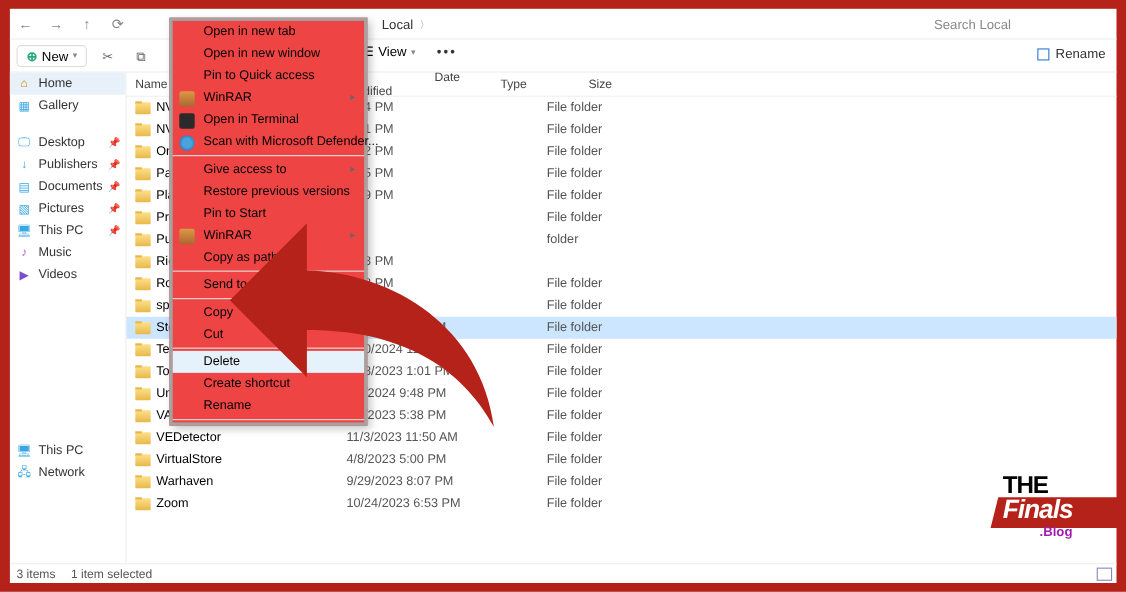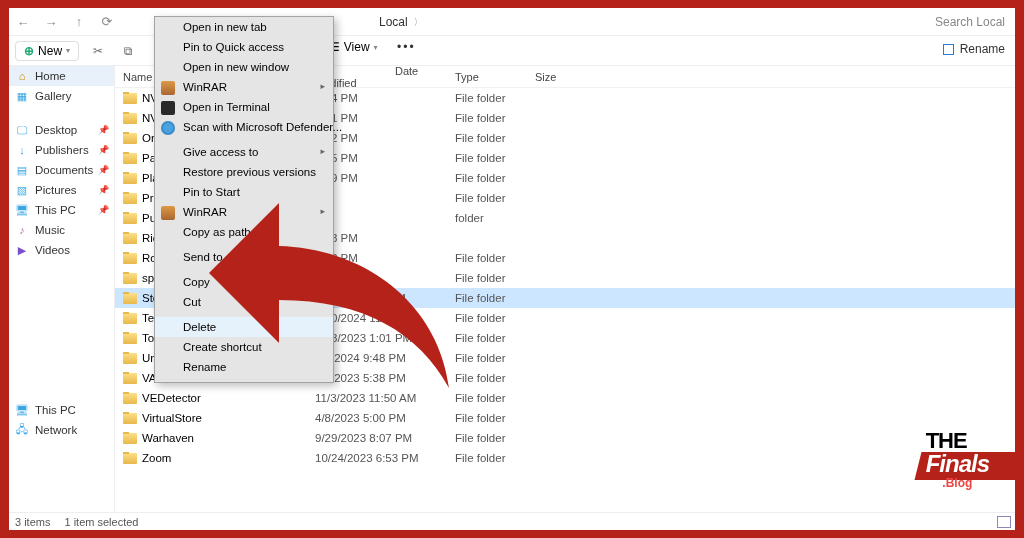--- a/index.html
+++ b/index.html
@@ -4,23 +4,23 @@
 <style>
 * { box-sizing: border-box; margin: 0; padding: 0; font-family: "Segoe UI", sans-serif; }
 html, body { width: 1024px; height: 538px; overflow: hidden; }
 body { background: #b52219; position: relative; }
 
 .frame { position: absolute; left: 9px; top: 8px; width: 1006px; height: 522px; background: #fff; }
 
 
 .nav { height: 28px; border-bottom: 1px solid #eee; display: flex; align-items: center; position: relative; }
 .nav .arrow { width: 28px; height: 28px; display: flex; align-items: center; justify-content: center; color: #888; font-size: 13px; }
-.breadcrumb { position: absolute; left: 338px; top: 0; height: 28px; display: flex; align-items: center; font-size: 12px; color: #333; margin-left: 32px; }
+.breadcrumb { position: absolute; left: 338px; top: 0; height: 28px; display: flex; align-items: center; font-size: 12px; color: #333; }
 .breadcrumb .chev { color: #888; margin: 0 6px; font-size: 9px; }
-.searchbox { position: absolute; right: 10px; top: 3px; height: 22px; width: 160px; font-size: 12px; color: #888; display: flex; align-items: center; padding-left: 4px; justify-content: flex-end; }
+.searchbox { position: absolute; right: 10px; top: 3px; height: 22px; width: 160px; font-size: 12px; color: #888; display: flex; align-items: center; padding-left: 4px; }
 
 
 .toolbar { height: 30px; border-bottom: 1px solid #eee; display: flex; align-items: center; font-size: 12px; position: relative; }
 .newbtn { margin-left: 6px; padding: 2px 8px; border: 1px solid #ddd; border-radius: 4px; display: flex; align-items: center; gap: 4px; }
 .newbtn .plus { color: #2a7; font-weight: bold; }
 .tbicon { width: 22px; height: 22px; margin-left: 8px; display: flex; align-items: center; justify-content: center; color: #666; }
 .viewbtn { position: absolute; left: 320px; top: 4px; display: flex; align-items: center; gap: 4px; font-size: 12px; }
 .dots { position: absolute; left: 388px; top: 4px; font-size: 12px; color: #333; letter-spacing: 2px; }
 .details { position: absolute; right: 10px; top: 6px; font-size: 12px; color: #333; display: flex; align-items: center; gap: 6px; }
 .details .sq { width: 11px; height: 11px; border: 1px solid #2a7ad1; }
@@ -50,49 +50,49 @@
 .col-name { width: 200px; padding-left: 8px; }
 .col-date { width: 140px; }
 .col-type { width: 80px; }
 .col-size { width: 60px; }
 
 .rows { font-size: 11.5px; }
 .row { display: flex; align-items: center; height: 20px; }
 .row.sel { background: #cde6ff; }
 .row .c1 { width: 200px; padding-left: 8px; display: flex; align-items: center; gap: 5px; white-space: nowrap; overflow: hidden; }
 .row .c2 { width: 140px; color: #555; }
-.row .c3 { width: 80px; color: #555; }
+.row .c3 { width: 80px; color: #555; margin-left: 42px; }
 .row .c4 { width: 60px; color: #555; }
 .folder { width: 14px; height: 11px; background: linear-gradient(#fde08a,#e7b84a); border-radius: 1px; position: relative; flex-shrink: 0; }
 .folder::before { content:""; position:absolute; top:-2px; left:0; width:6px; height:3px; background:#e7b84a; border-radius:1px 1px 0 0; }
 
 
-.ctx { position: absolute; left: 145px; top: 8px; width: 180px; background: #e5e5e5; border: 1px solid #a3a3a3; box-shadow: 3px 3px 8px rgba(0,0,0,.25); font-size: 11.5px; z-index: 20; }
+.ctx { position: absolute; left: 145px; top: 8px; width: 180px; background: #ef4444; border: 3px solid #a3a3a3; box-shadow: 3px 3px 8px rgba(0,0,0,.25); font-size: 11.5px; z-index: 20; }
 .ctx .mi { padding: 4px 10px 4px 28px; position: relative; white-space: nowrap; }
 .ctx .mi.hl { background: #e5f1fb; }
 .ctx .sep { height: 1px; background: #e3e3e3; margin: 2px 0; }
 .ctx .sub::after { content: "▸"; position: absolute; right: 8px; color: #666; font-size: 9px; }
 .ctx .micon { position: absolute; left: 6px; top: 4px; width: 14px; height: 14px; }
 .micon.winrar { background: linear-gradient(#d94,#a63); border-radius: 2px; }
 .micon.term { background: #2a2a2a; border-radius: 2px; }
 .micon.def { background: radial-gradient(circle,#4aa3df 40%,#1b5e9e 100%); border-radius: 50%; }
 
 
 .arrow-svg { position: absolute; left: 160px; top: 130px; width: 320px; height: 310px; z-index: 30; pointer-events: none; }
 
 
 .status { position: absolute; bottom: 0; left: 0; right: 0; height: 18px; border-top: 1px solid #eee; font-size: 11px; color: #555; display: flex; align-items: center; padding: 0 6px; gap: 14px; }
 .status .grid { position: absolute; right: 4px; width: 14px; height: 12px; border: 1px solid #88b; }
 
 
-.logo { position: absolute; right: 26px; bottom: 40px; z-index: 40; margin-top: 44px; }
+.logo { position: absolute; right: 40px; bottom: 40px; z-index: 40; margin-top: 44px; }
 .logo .bar { position: absolute; top: 24px; left: -8px; width: 126px; height: 28px; background: #b52219; transform: skewX(-14deg); }
 .logo .t1 { position: relative; font-weight: 800; font-size: 22px; color: #000; letter-spacing: -1px; }
 .logo .t2 { position: relative; font-weight: 800; font-size: 24px; color: #fff; font-style: italic; letter-spacing: -1px; margin-top: -4px; }
-.logo .t3 { position: relative; font-weight: 700; font-size: 12px; color: #ef4444; text-align: center; margin-top: -2px; }
+.logo .t3 { position: relative; font-weight: 700; font-size: 12px; color: #a21caf; text-align: right; margin-top: -2px; }
 </style>
 </head>
 <body>
 
 <div class="frame">
 
   <div class="nav">
     <div class="arrow">←</div>
     <div class="arrow">→</div>
     <div class="arrow">↑</div>
@@ -374,22 +374,22 @@
   </div>
 
   <div class="status">
     <span>3 items</span>
     <span>1 item selected</span>
     <span class="grid"></span>
   </div>
 
   <div class="ctx">
     <div class="mi">Open in new tab</div>
+    <div class="mi">Open in new window</div>
     <div class="mi">Pin to Quick access</div>
-    <div class="mi">Open in new window</div>
     <div class="mi sub"><span class="micon winrar"></span><span>WinRAR</span></div>
     <div class="mi"><span class="micon term"></span><span>Open in Terminal</span></div>
     <div class="mi"><span class="micon def"></span><span>Scan with Microsoft Defender...</span></div>
     <div class="sep"></div>
     <div class="mi sub">Give access to</div>
     <div class="mi">Restore previous versions</div>
     <div class="mi">Pin to Start</div>
     <div class="mi sub"><span class="micon winrar"></span><span>WinRAR</span></div>
     <div class="mi">Copy as path</div>
     <div class="sep"></div>

